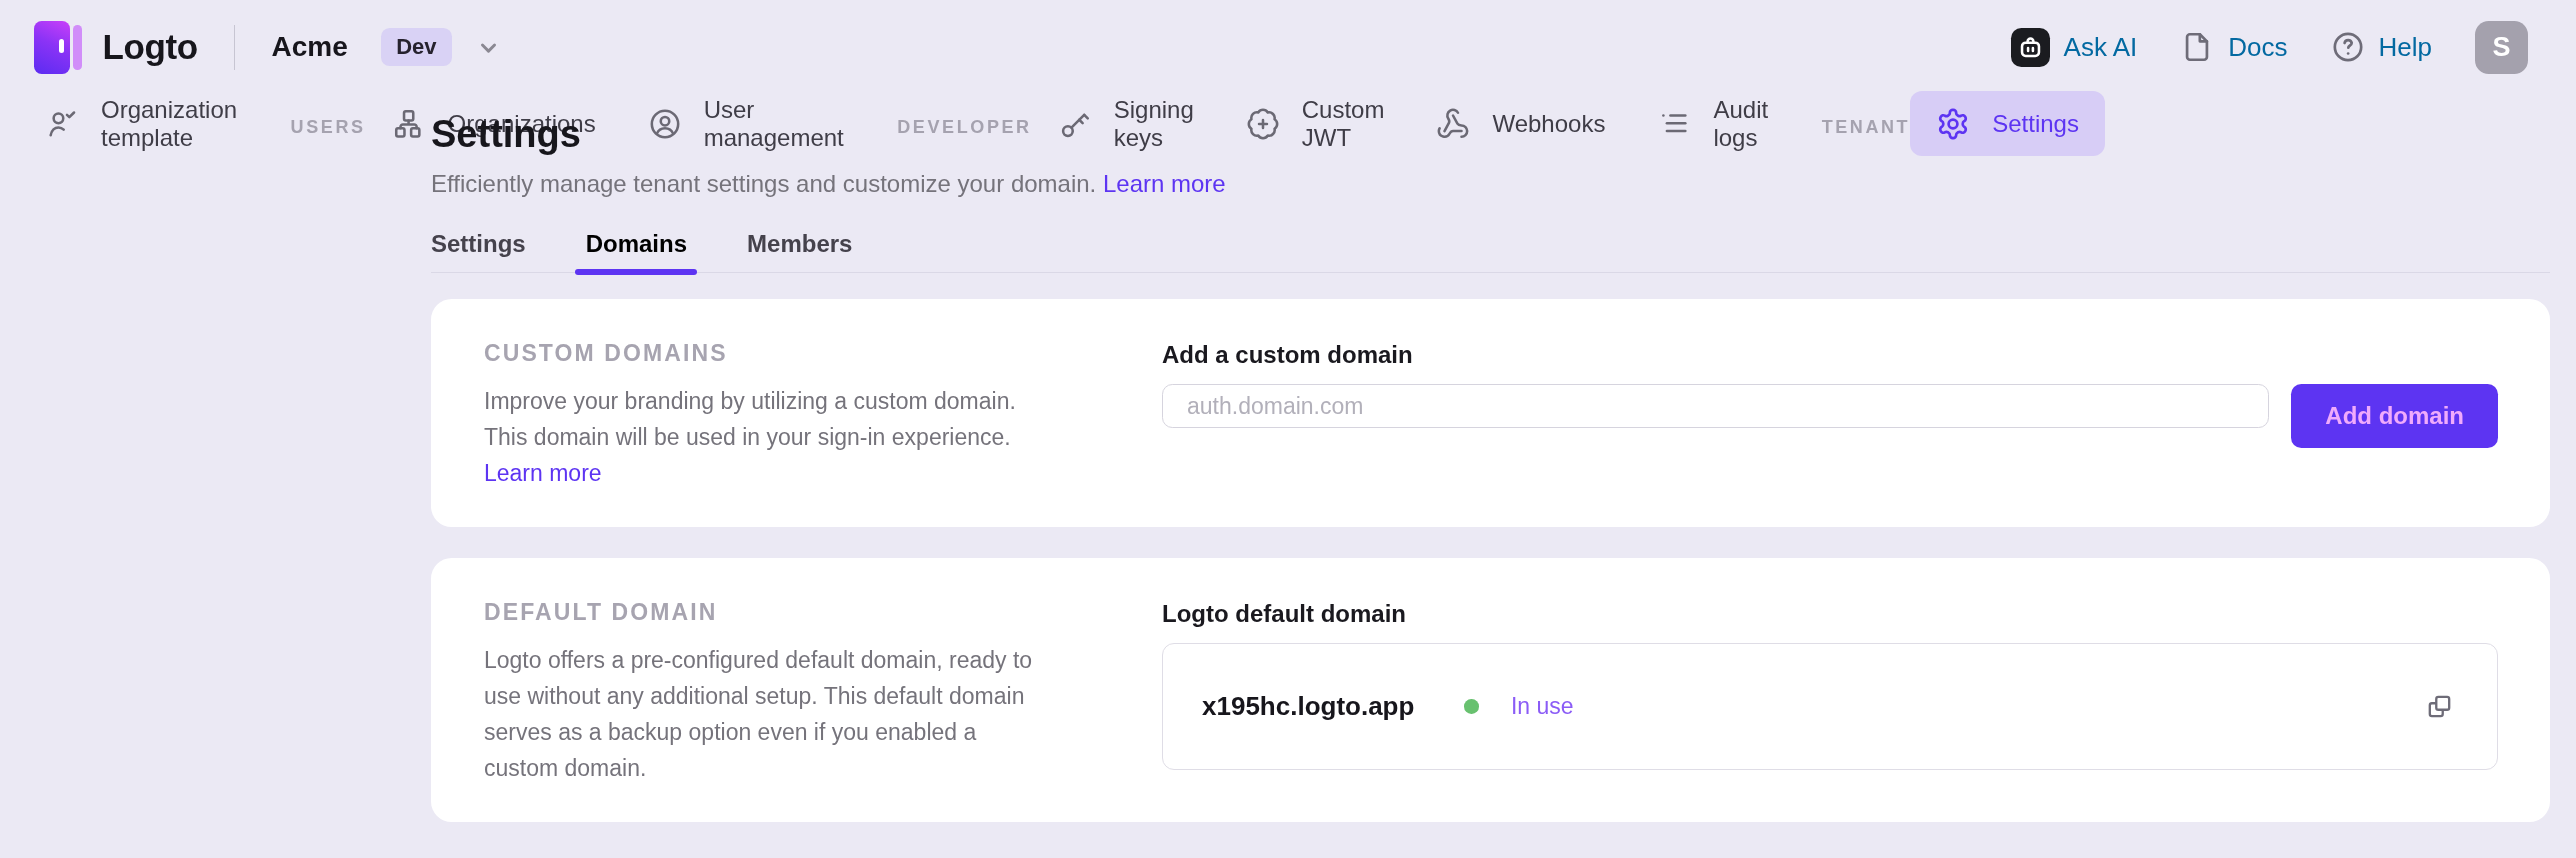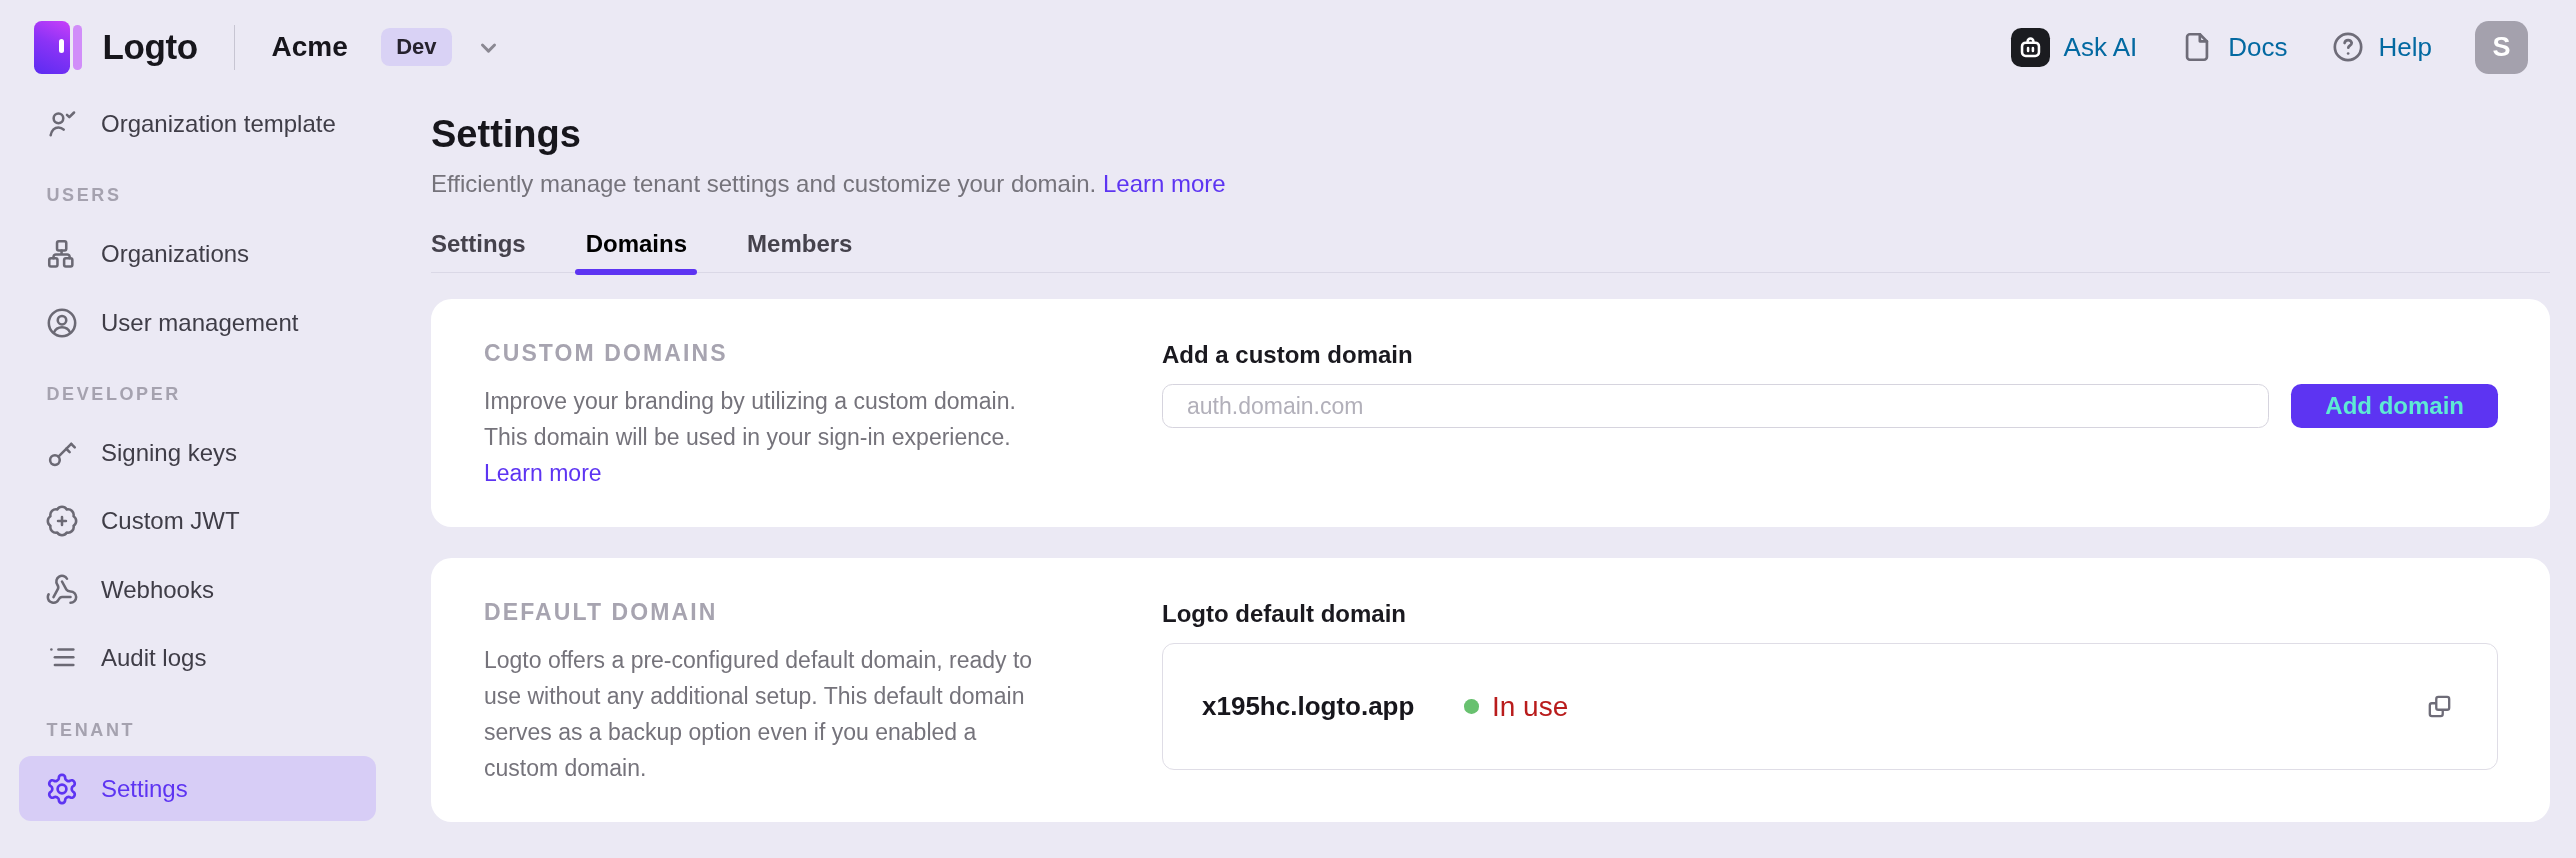--- a/index.html
+++ b/index.html
@@ -55,21 +55,21 @@
   .avatar {
     width: 53px; height: 53px; border-radius: 13.7px; background: #a4a1ad;
     margin-left: 43px; display: flex; align-items: center; justify-content: center;
     color: #ffffff; font-size: 27px; font-weight: 700; cursor: pointer;
   }
 
   
   .shell { display: flex; flex: 1; min-height: 0; }
 
   
-  .sidebar { width: 395px; flex: 0 0 395px; padding: 5.2px 19px 0 19px; display: flex; flex-direction: column; }
+  .sidebar { width: 395px; flex: 0 0 395px; padding: 5.2px 19px 0 19px; display: flex; }
   .nav-item {
     height: 65px; margin-bottom: 3.4px; border-radius: 12px;
     display: flex; align-items: center; gap: 22px; padding: 0 26px;
     font-size: 24px; font-weight: 500; color: #3f3d47; cursor: pointer;
   }
   .nav-item .nav-icon { color: #6b6974; flex: 0 0 auto; }
   .nav-item.active { background: #d7cdf6; color: #5d34f2; }
   .nav-item.active .nav-icon { color: #5d34f2; }
   .nav-section-label {
     margin-top: 13.7px; margin-bottom: 3.4px; height: 45px;
@@ -109,34 +109,34 @@
   .field-label { font-size: 24px; line-height: 29px; font-weight: 600; color: #1a191f; }
 
   .field-row { margin-top: 15.5px; display: flex; gap: 22px; }
   .domain-input {
     flex: 1; min-width: 0; height: 44px;
     border: 1.7px solid #d6d4de; border-radius: 10.3px; background: #ffffff;
     padding: 0 24px; font-family: inherit; font-size: 23px; color: #1a191f; outline: none;
   }
   .domain-input::placeholder { color: #b2b0ba; }
   .btn-primary {
-    flex: 0 0 auto; height: 44px; padding: 0 34px;
-    background: #5d34f2; color: #5eead4; border: none; border-radius: 10.3px;
+    flex: 0 0 auto; height: 64px; padding: 0 34px;
+    background: #5d34f2; color: #f0abfc; border: none; border-radius: 10.3px;
     font-family: inherit; font-size: 24px; font-weight: 600; cursor: pointer;
   }
 
   .domain-box {
     margin-top: 15.5px; height: 127px;
     border: 1.7px solid #dfdde6; border-radius: 12px;
     display: flex; align-items: center; padding: 0 34px 0 39px;
   }
   .domain-name { font-size: 26px; font-weight: 700; color: #17161c; }
   .domain-status { display: flex; align-items: center; gap: 13px; margin-left: 50px; }
   .status-dot { width: 14.6px; height: 14.6px; border-radius: 50%; background: #68c16f; }
-  .status-text { font-size: 28px; color: #b91c1c; }
+  .status-text { font-size: 23px; color: #8b5cf6; margin-left: 19px; }
   .copy-btn {
     margin-left: auto; width: 48px; height: 48px; border: none; background: transparent;
     display: flex; align-items: center; justify-content: center; cursor: pointer;
     color: #6e6c78; border-radius: 8.6px;
   }
 </style>
 </head>
 <body>
 
 <div class="app">

